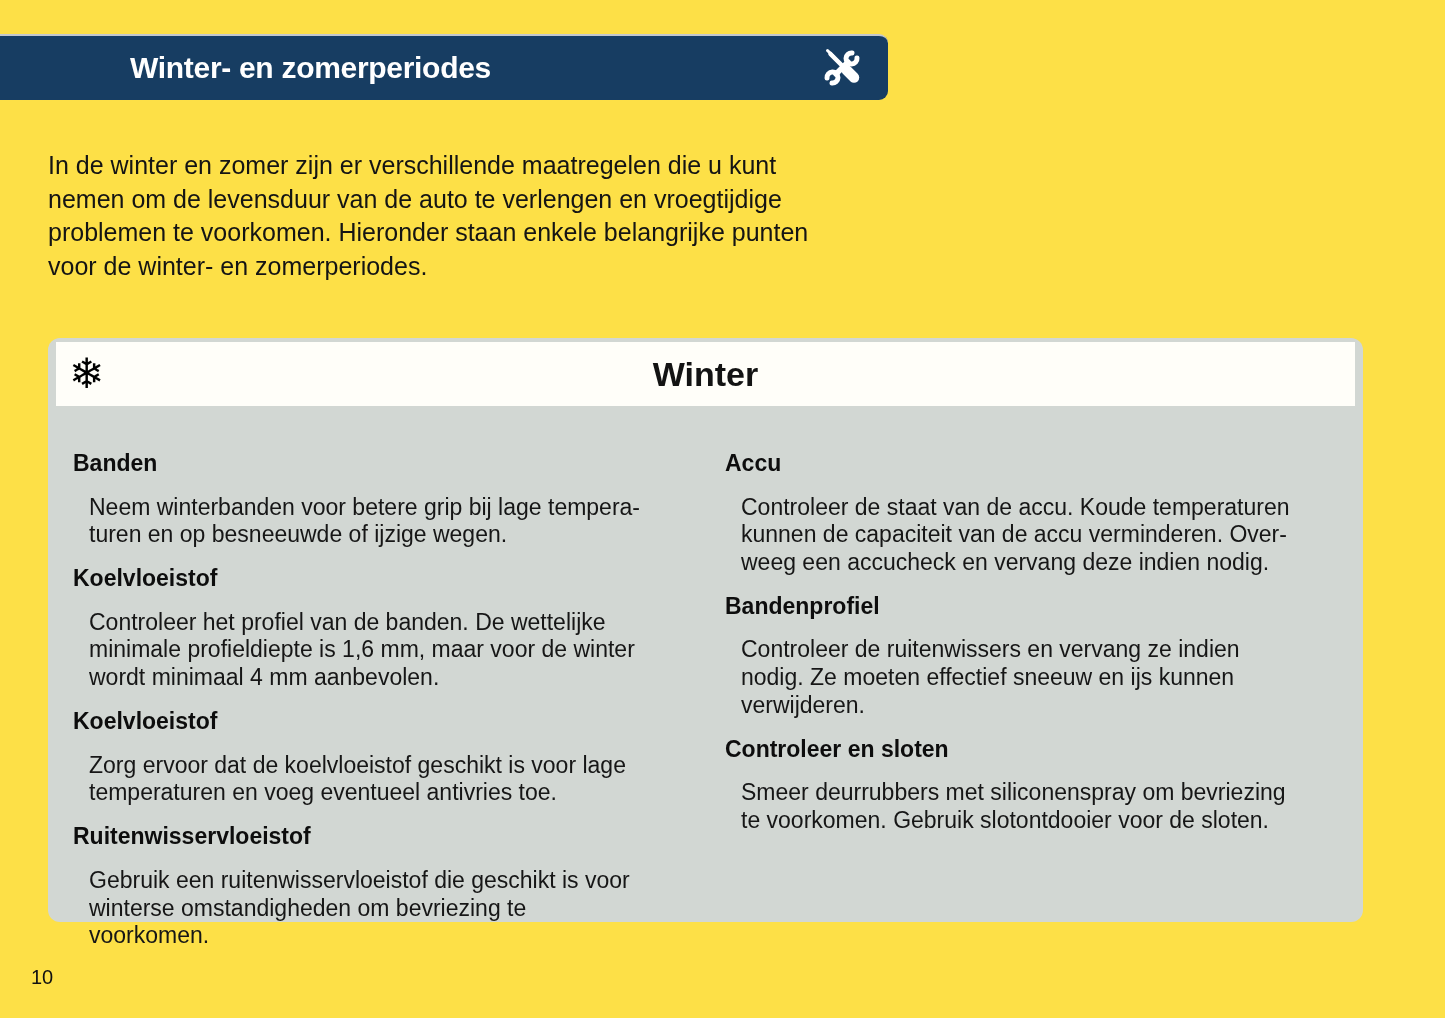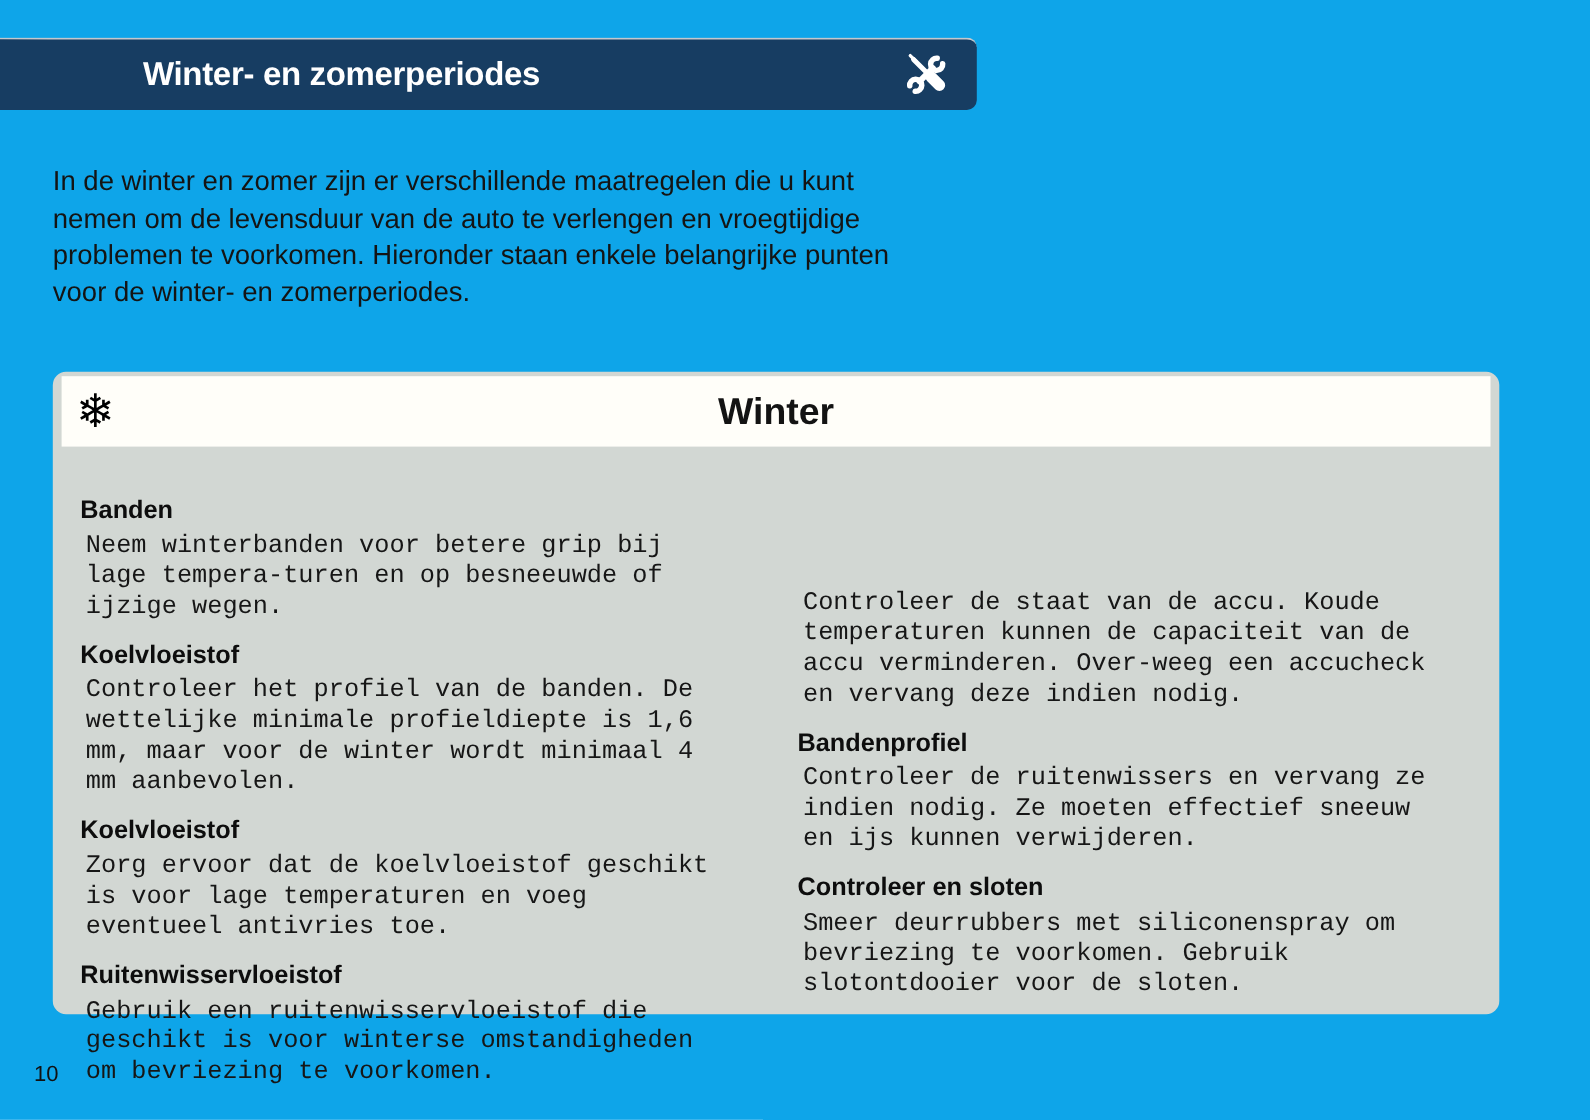--- a/index.html
+++ b/index.html
@@ -1,20 +1,20 @@
 <!DOCTYPE html>
 <html><head>
 <meta charset="utf-8">
 <style>
   html, body { margin: 0; padding: 0; }
   .page {
     position: relative;
     width: 1445px;
     height: 1018px;
-    background: #0ea5e9;
+    background: #fde047;
     overflow: hidden;
     font-family: "Liberation Sans", sans-serif;
     color: #151515;
   }
 
   
   .title-bar {
     position: absolute;
     left: 0;
     top: 34px;
@@ -86,37 +86,36 @@
     left: 0;
     right: 0;
     text-align: center;
     font-size: 34px;
     font-weight: bold;
     color: #131313;
   }
   .panel-body {
     display: flex;
     padding: 44px 0 0 25px;
-    align-items: center;
   }
   .col { width: 588px; }
   .col + .col { margin-left: 64px; }
   .sec {
     margin: 0 0 16.5px 0;
     font-size: 23px;
     line-height: 27.6px;
   }
   .sec h3 {
     margin: 0;
     font-size: 23px;
     line-height: 27.6px;
     font-weight: bold;
     color: #0d0d0d;
   }
-  .sec p { margin: 5px; color: #161616; font-family: Liberation Mono, monospace; }
+  .sec p { margin: 16px; color: #161616; }
 
   
   .page-number {
     position: absolute;
     left: 31px;
     top: 966px;
     font-size: 20px;
     color: #111111;
   }
 </style>
@@ -165,20 +164,21 @@
           <p>Zorg ervoor dat de koelvloeistof geschikt is voor lage temperaturen en voeg eventueel antivries toe.</p>
         </div>
         <div class="sec">
           <h3>Ruitenwisservloeistof</h3>
           <p>Gebruik een ruitenwisservloeistof die geschikt is voor winterse omstandigheden om bevriezing te voorkomen.</p>
         </div>
       </div>
 
       <div class="col">
         <div class="sec">
+          <h3>Accu</h3>
           <p>Controleer de staat van de accu. Koude temperaturen kunnen de capaciteit van de accu verminderen. Over-weeg een accucheck en vervang deze indien nodig.</p>
         </div>
         <div class="sec">
           <h3>Bandenprofiel</h3>
           <p>Controleer de ruitenwissers en vervang ze indien nodig. Ze moeten effectief sneeuw en ijs kunnen verwijderen.</p>
         </div>
         <div class="sec">
           <h3>Controleer en sloten</h3>
           <p>Smeer deurrubbers met siliconenspray om bevriezing te voorkomen. Gebruik slotontdooier voor de sloten.</p>
         </div>

